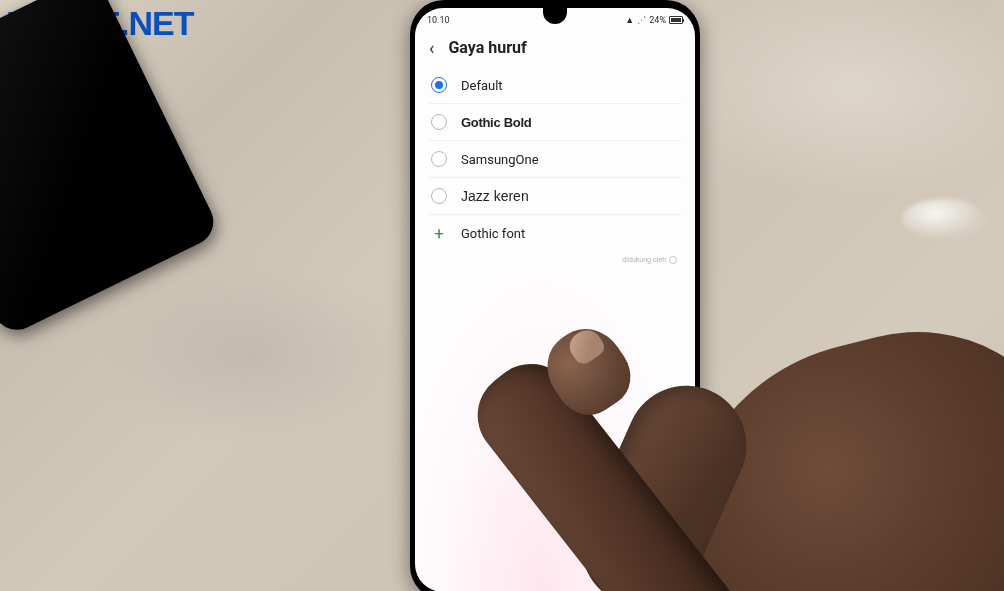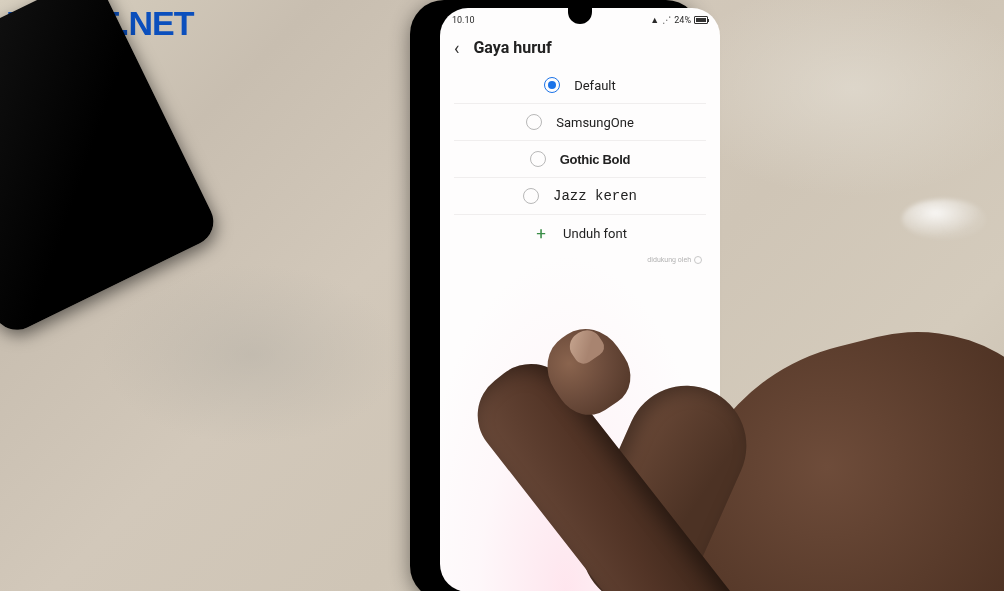--- a/index.html
+++ b/index.html
@@ -45,21 +45,20 @@
     border-radius: 34px;
     box-shadow: 0 4px 20px rgba(0,0,0,0.45);
     padding: 8px 5px;
   }
   .screen {
     width: 100%; height: 100%;
     background: #fefdfd;
     border-radius: 28px;
     overflow: hidden;
     position: relative;
-    margin-left: 25px;
   }
   .notch {
     position: absolute; top: 0; left: 50%; transform: translateX(-50%);
     width: 24px; height: 16px;
     background: #000;
     border-bottom-left-radius: 12px;
     border-bottom-right-radius: 12px;
     z-index: 5;
   }
   .status-bar {
@@ -74,36 +73,35 @@
     display: flex; align-items: center; gap: 14px;
     padding: 8px 14px 10px;
   }
   .back-chevron { font-size: 18px; color: #333; line-height:1; }
   .header-title { font-size: 16px; color: #222; font-weight: 700; }
   .list { padding: 0 14px; }
   .row {
     display: flex; align-items: center; gap: 14px;
     padding: 10px 2px;
     border-bottom: 1px solid #f0eeee;
-    justify-content: center;
   }
   .row:last-of-type { border-bottom: none; }
   .radio {
     width: 16px; height: 16px; border-radius: 50%;
     border: 1.5px solid #b8b8b8; display: flex; align-items: center; justify-content: center;
     flex-shrink: 0;
   }
   .radio.selected { border-color: #1b73e8; }
   .radio.selected::after {
     content:""; width: 8px; height: 8px; border-radius:50%; background:#1b73e8;
   }
   .plus-icon { width:16px; text-align:center; font-size: 17px; color:#3a8d47; font-weight:400; line-height:1; }
   .row-label { font-size: 13px; color: #222; }
   .f-gothic { font-weight: 800; font-family: "Arial Black", sans-serif; letter-spacing: -0.3px; }
-  .f-jazz { font-family: Liberation Mono, monospace; font-size: 14px; }
+  .f-jazz { font-family: Liberation Sans, sans-serif; font-size: 14px; }
   .support-tag {
     display: flex; justify-content: flex-end; padding: 4px 18px 0 0;
     font-size: 7px; color: #b4b4b4; align-items: center; gap: 3px;
   }
   .support-circle { width: 8px; height:8px; border:1px solid #c8c8c8; border-radius:50%; }
   .pink-glow {
     position:absolute; bottom:0; left:0; right:0; height:58%;
     background: radial-gradient(ellipse at 45% 100%, rgba(255,210,225,0.55) 0%, rgba(255,230,240,0.25) 40%, transparent 70%);
     pointer-events:none;
   }
@@ -188,36 +186,36 @@
 
     <div class="list">
 
       <div class="row">
         <span class="radio selected"></span>
         <span class="row-label">Default</span>
       </div>
 
       <div class="row">
         <span class="radio"></span>
+        <span class="row-label f-gothic">Gothic Bold</span>
+      </div>
+
+      <div class="row">
+        <span class="radio"></span>
         <span class="row-label">SamsungOne</span>
-      </div>
-
-      <div class="row">
-        <span class="radio"></span>
-        <span class="row-label f-gothic">Gothic Bold</span>
       </div>
 
       <div class="row">
         <span class="radio"></span>
         <span class="row-label f-jazz">Jazz keren</span>
       </div>
 
       <div class="row">
         <span class="plus-icon">+</span>
-        <span class="row-label">Unduh font</span>
+        <span class="row-label">Gothic font</span>
       </div>
 
     </div>
 
     <div class="support-tag">
       <span>didukung oleh</span>
       <span class="support-circle"></span>
     </div>
 
     <div class="pink-glow"></div>

